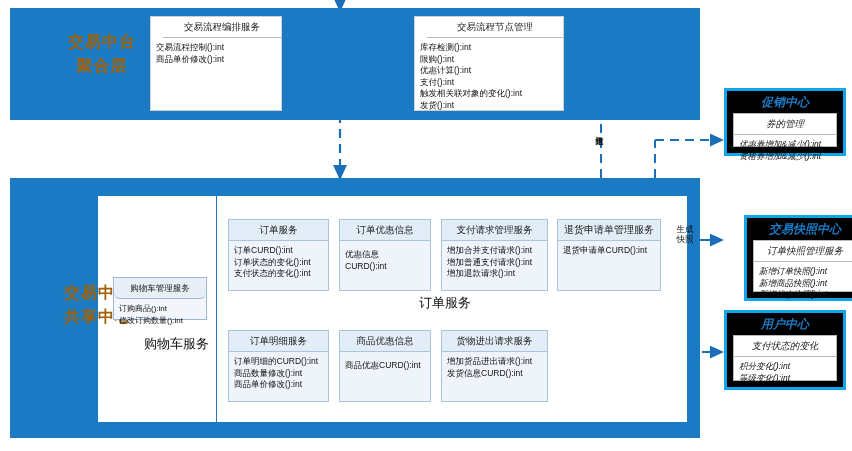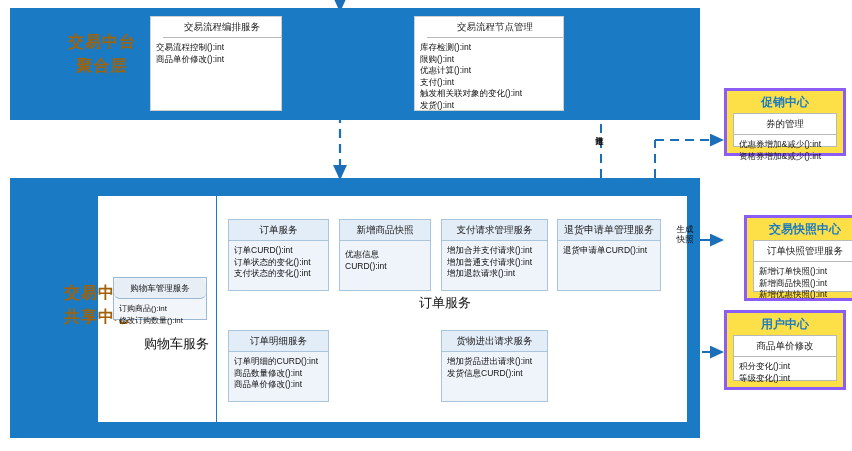--- a/index.html
+++ b/index.html
@@ -77,22 +77,23 @@
   .uml.pale .uml-header { background: #e3edf7; border-bottom: 1px solid #a9c4dd; }
 
   
   .uml.cart { background: #f2f6fa; border: 1px solid #9cb8d4; }
   .uml.cart .uml-header { background: #e7eef6; }
 
   
   .center-card {
     position: absolute;
     box-sizing: border-box;
-    border: 3px solid #8b5cf6;
-    background: #fde047;
+    border: 3px solid #0ea5e9;
+    background: #000000;
+    font-style: italic;
   }
   .center-card-title {
     text-align: center;
     color: #1b7ac4;
     font-weight: bold;
     font-size: 12px;
     padding: 4px 0 3px 0;
     line-height: 15px;
   }
   .center-card-inner {
@@ -225,21 +226,21 @@
   <div class="uml pale" style="left:228px; top:219px; width:101px; height:72px;">
     <div class="uml-header">订单服务</div>
     <div class="uml-body">
       <div>订单CURD():int</div>
       <div>订单状态的变化():int</div>
       <div>支付状态的变化():int</div>
     </div>
   </div>
 
   <div class="uml pale" style="left:339px; top:219px; width:92px; height:72px;">
-    <div class="uml-header">新增商品快照</div>
+    <div class="uml-header">订单优惠信息</div>
     <div class="uml-body" style="padding-top:8px;">
       <div>优惠信息</div>
       <div>CURD():int</div>
     </div>
   </div>
 
   <div class="uml pale" style="left:441px; top:219px; width:107px; height:72px;">
     <div class="uml-header">支付请求管理服务</div>
     <div class="uml-body">
       <div>增加合并支付请求():int</div>
@@ -259,20 +260,26 @@
 
   <div class="uml pale" style="left:228px; top:330px; width:101px; height:72px;">
     <div class="uml-header">订单明细服务</div>
     <div class="uml-body">
       <div>订单明细的CURD():int</div>
       <div>商品数量修改():int</div>
       <div>商品单价修改():int</div>
     </div>
   </div>
 
+  <div class="uml pale" style="left:339px; top:330px; width:92px; height:72px;">
+    <div class="uml-header">商品优惠信息</div>
+    <div class="uml-body" style="padding-top:8px;">
+      <div>商品优惠CURD():int</div>
+    </div>
+  </div>
 
   <div class="uml pale" style="left:441px; top:330px; width:107px; height:72px;">
     <div class="uml-header">货物进出请求服务</div>
     <div class="uml-body">
       <div>增加货品进出请求():int</div>
       <div>发货信息CURD():int</div>
     </div>
   </div>
 
   <div class="conn-label" style="left:668px; top:224px; width:34px; white-space:pre-line;">生成
@@ -297,21 +304,21 @@
         <div>新增订单快照():int</div>
         <div>新增商品快照():int</div>
         <div>新增优惠快照():int</div>
       </div>
     </div>
   </div>
 
   <div class="center-card" style="left:724px; top:310px; width:122px; height:80px;">
     <div class="center-card-title">用户中心</div>
     <div class="center-card-inner">
-      <div class="uml-header">商品单价修改</div>
+      <div class="uml-header">支付状态的变化</div>
       <div class="uml-body">
         <div>积分变化():int</div>
         <div>等级变化():int</div>
       </div>
     </div>
   </div>
 
 </div>
 
 </body></html>

